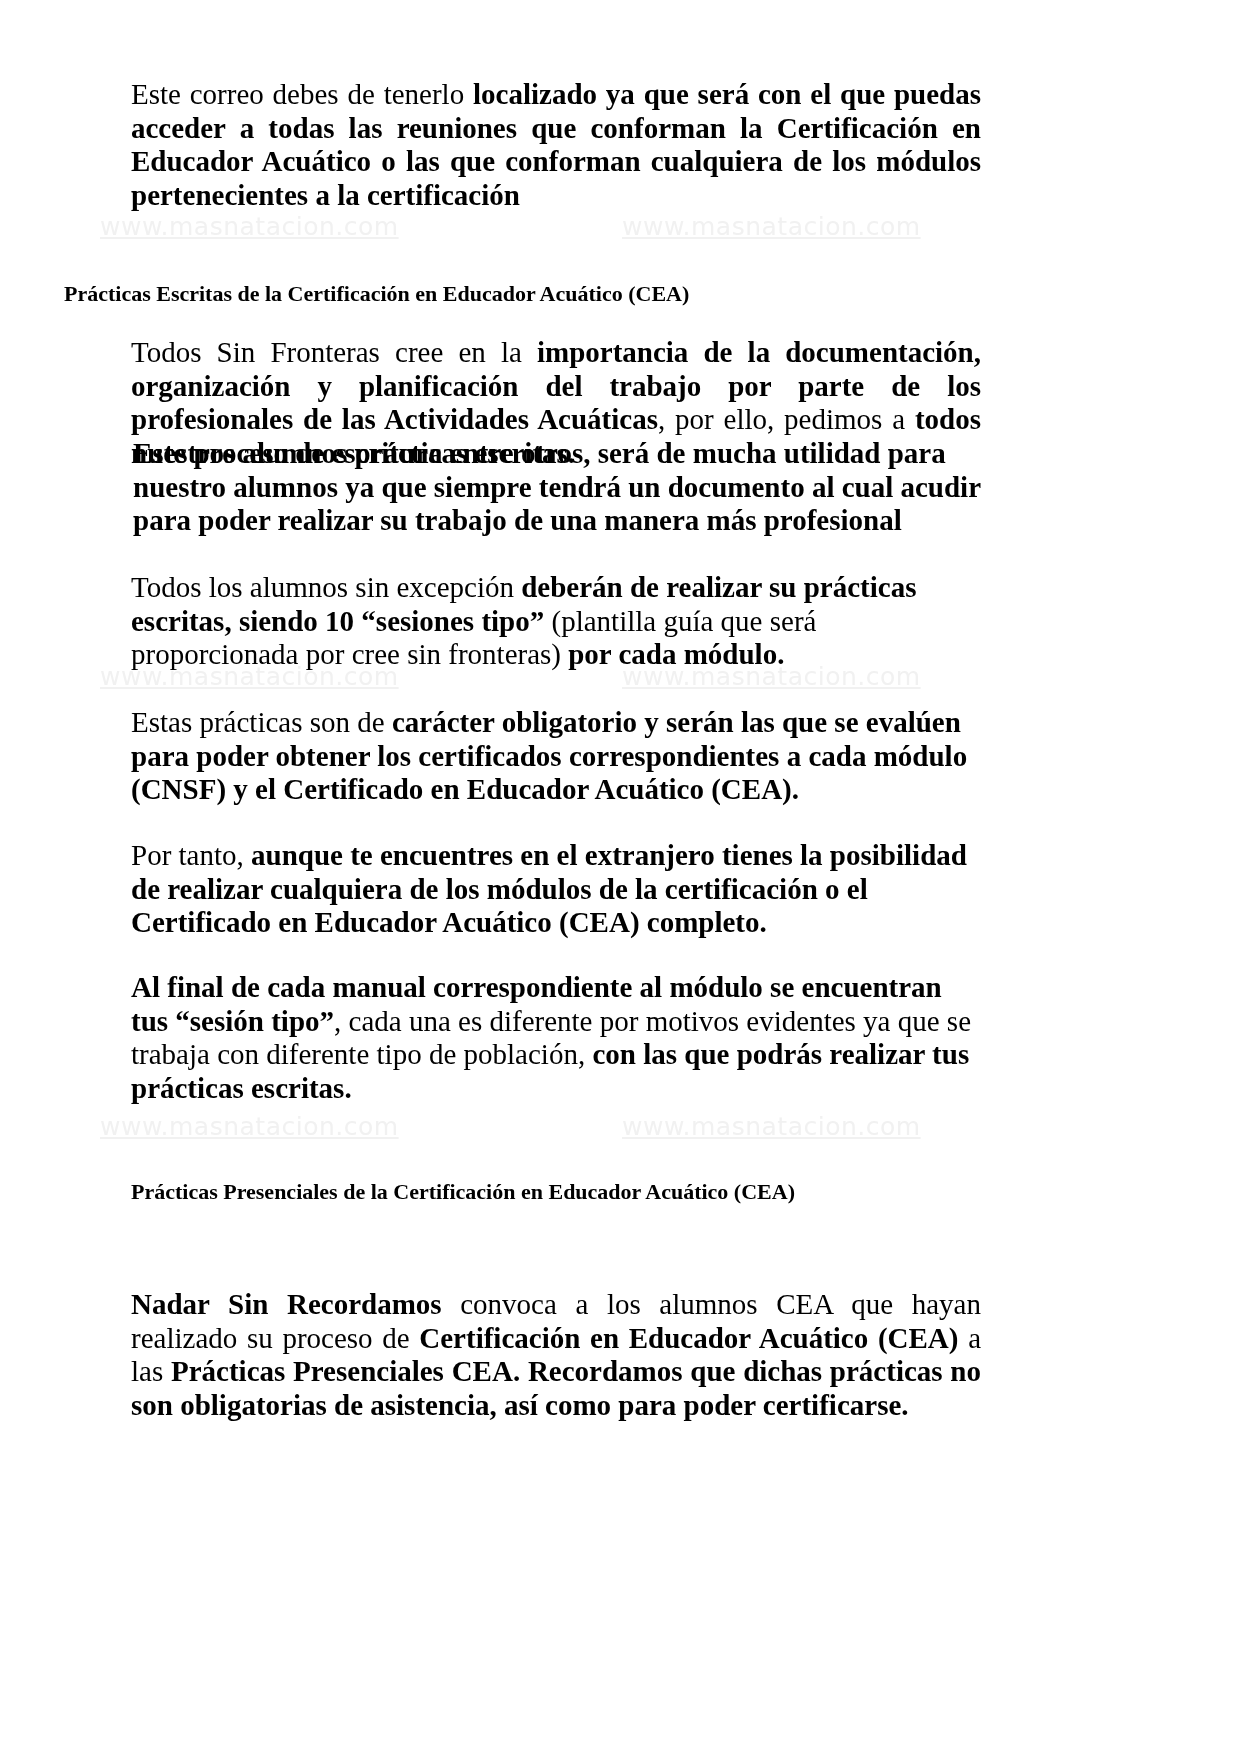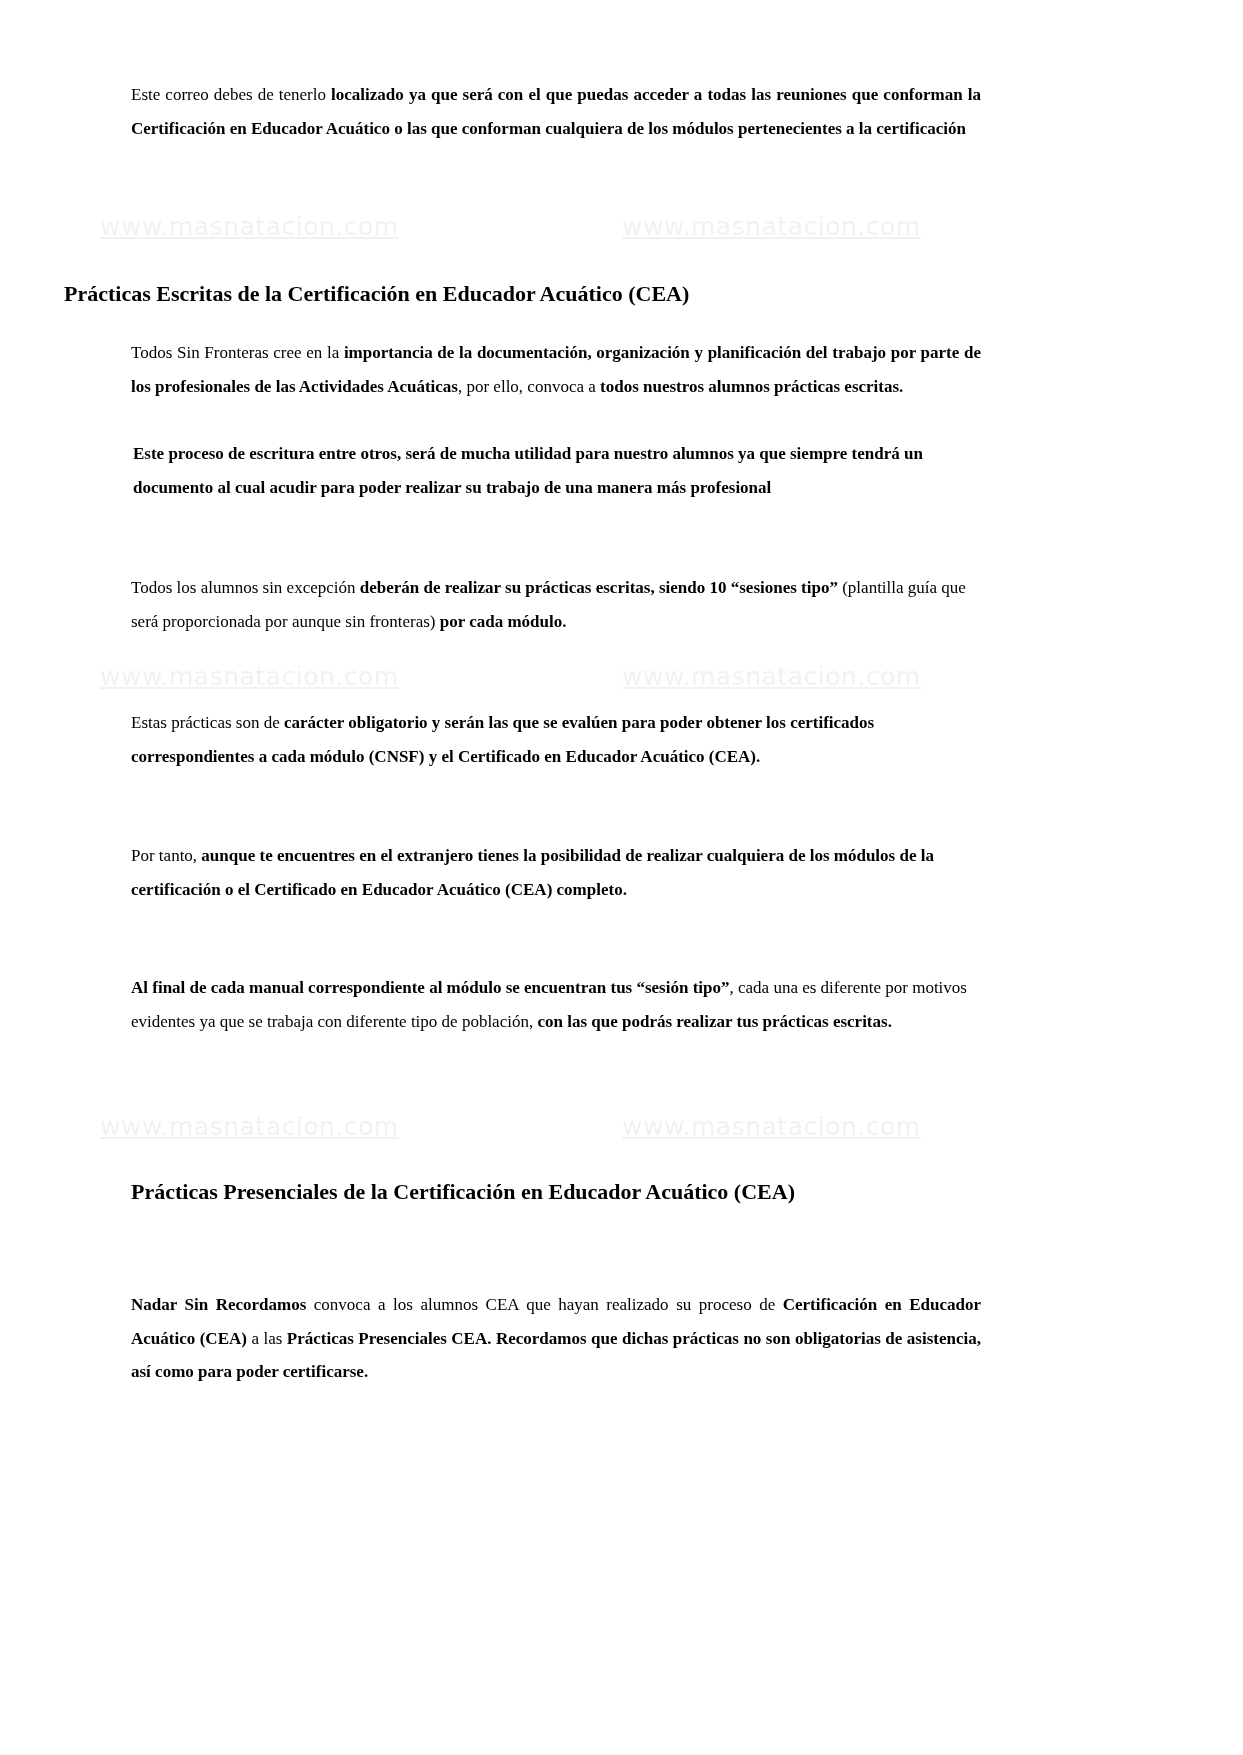--- a/index.html
+++ b/index.html
@@ -49,21 +49,21 @@
     position: relative;
     z-index: 1;
     padding: 0;
   }
   .block {
     position: absolute;
     box-sizing: border-box;
   }
   p.para {
     margin: 0;
-    font-size: 17px;
+    font-size: 29px;
     line-height: 33.5px;
     text-align: justify;
     text-justify: inter-word;
   }
   p.para.ragged {
     text-align: left;
   }
   h2.section-heading {
     margin: 0;
     font-weight: bold;
@@ -110,31 +110,31 @@
         <span>Este correo debes de tenerlo </span><b>localizado ya que será con el que puedas acceder a todas las reuniones que conforman la Certificación en Educador Acuático o las que conforman cualquiera de los módulos pertenecientes a la certificación</b>
       </p>
     </div>
 
     <div class="block" style="left:64px; top:274px; width:1015px;">
       <h2 class="section-heading ragged">Prácticas Escritas de la Certificación en Educador Acuático (CEA)</h2>
     </div>
 
     <div class="block" style="left:131px; top:336px; width:850px;">
       <p class="para">
-        <span>Todos Sin Fronteras cree en la </span><b>importancia de la documentación, organización y planificación del trabajo por parte de los profesionales de las Actividades Acuáticas</b><span>, por ello, convoca a </span><b>todos nuestros alumnos prácticas escritas.</b>
+        <span>Todos Sin Fronteras cree en la </span><b>importancia de la documentación, organización y planificación del trabajo por parte de los profesionales de las Actividades Acuáticas</b><span>, por ello, pedimos a </span><b>todos nuestros alumnos prácticas escritas.</b>
       </p>
     </div>
 
     <div class="block" style="left:133px; top:437px; width:850px;">
       <p class="para ragged"><b>Este proceso de escritura entre otros, será de mucha utilidad para nuestro alumnos ya que siempre tendrá un documento al cual acudir para poder realizar su trabajo de una manera más profesional</b></p>
     </div>
 
     <div class="block" style="left:131px; top:571px; width:850px;">
       <p class="para ragged">
-        <span>Todos los alumnos sin excepción </span><b>deberán de realizar su prácticas escritas, siendo 10 “sesiones tipo”</b><span> (plantilla guía que será proporcionada por aunque sin fronteras) </span><b>por cada módulo.</b>
+        <span>Todos los alumnos sin excepción </span><b>deberán de realizar su prácticas escritas, siendo 10 “sesiones tipo”</b><span> (plantilla guía que será proporcionada por cree sin fronteras) </span><b>por cada módulo.</b>
       </p>
     </div>
 
     <div class="block" style="left:131px; top:706px; width:850px;">
       <p class="para ragged">
         <span>Estas prácticas son de </span><b>carácter obligatorio y serán las que se evalúen para poder obtener los certificados correspondientes a cada módulo (CNSF) y el Certificado en Educador Acuático (CEA).</b>
       </p>
     </div>
 
     <div class="block" style="left:131px; top:839px; width:850px;">

